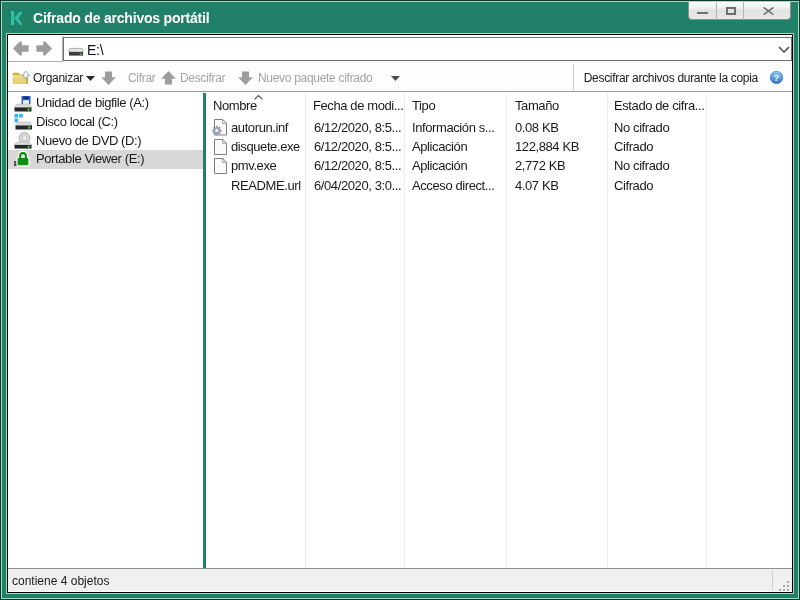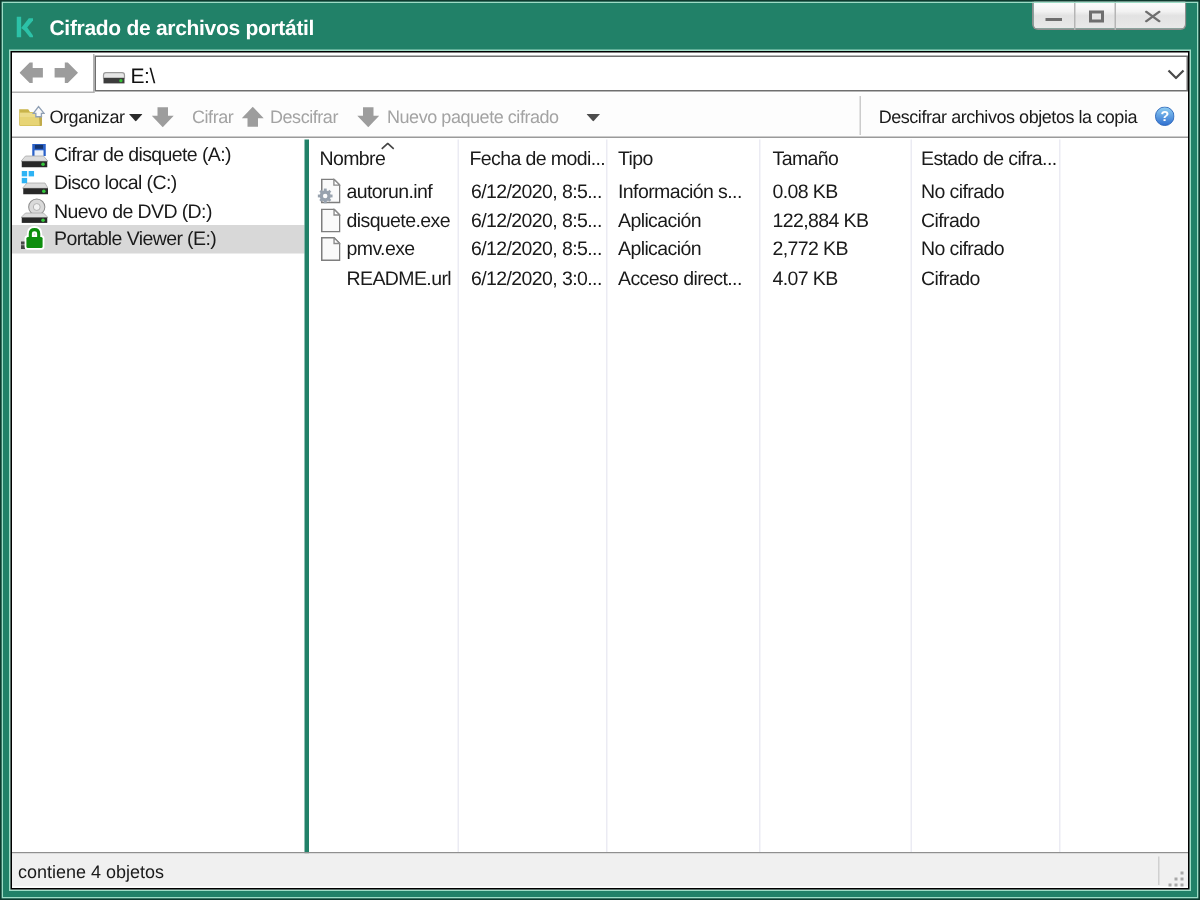--- a/index.html
+++ b/index.html
@@ -72,34 +72,34 @@
 </svg>
 <div class="abs tbt gray" style="left:180px;top:72px;line-height:13px">Descifrar</div>
 <svg class="abs" style="left:238px;top:71px" width="15" height="14" viewBox="0 0 15 14">
  <path d="M4,0.5 L11,0.5 L11,6.2 L14.8,6.2 L7.5,13.9 L0.2,6.2 L4,6.2 Z" fill="#9d9d9d"></path>
 </svg>
 <div class="abs tbt gray" style="left:258px;top:72px;line-height:13px">Nuevo paquete cifrado</div>
 <svg class="abs" style="left:391px;top:76px" width="9" height="5" viewBox="0 0 9 5">
     <polygon points="0,0 9,0 4.5,5" fill="#4d4d4d"></polygon>
   </svg>
 <div class="abs" style="left:573px;top:64px;width:1px;height:26px;background:#cccccc"></div>
-<div class="abs tbt" style="right:42px;top:72px;line-height:13px">Descifrar archivos objetos la copia</div>
+<div class="abs tbt" style="right:42px;top:72px;line-height:13px">Descifrar archivos durante la copia</div>
 <svg class="abs" style="left:770px;top:71px" width="13" height="13" viewBox="0 0 13 13">
  <defs>
       <linearGradient id="hg" x1="0" y1="0" x2="0" y2="1">
    <stop offset="0" stop-color="#8ecdf2"></stop>
         <stop offset="1" stop-color="#2f6fd0"></stop>
  </linearGradient>
     </defs>
  <circle cx="6.5" cy="6.5" r="6.2" fill="url(#hg)" stroke="#2a64b8" stroke-width="0.6"></circle>
  <text x="6.5" y="9.8" font-family="Liberation Sans" font-size="9.5" font-weight="bold" fill="#fff" text-anchor="middle">?</text>
 </svg>
 
 <div class="abs" style="left:8px;top:150px;width:195px;height:19px;background:#d8d8d8"></div>
-<div class="abs t13" style="left:36px;top:94px;line-height:18.75px">Cifrar de disquete (A:)</div>
+<div class="abs t13" style="left:36px;top:94px;line-height:18.75px">Unidad de bigfile (A:)</div>
 <div class="abs t13" style="left:36px;top:112.75px;line-height:18.75px">Disco local (C:)</div>
 <div class="abs t13" style="left:36px;top:131.5px;line-height:18.75px">Nuevo de DVD (D:)</div>
 <div class="abs t13" style="left:36px;top:150.25px;line-height:18.75px">Portable Viewer (E:)</div>
 
 <svg class="abs" style="left:14px;top:96px" width="18" height="16" viewBox="0 0 18 16">
  <rect x="7.5" y="0" width="9" height="8" fill="#2b62c9"></rect>
  <rect x="9.3" y="0.6" width="5.4" height="2.6" fill="#16356e"></rect>
  <rect x="9" y="4.2" width="6" height="3.8" fill="#eef2f8"></rect>
  <path d="M3,8 L15,8 L18,11.5 L0,11.5 Z" fill="#dcdcdc" stroke="#a5a5a5" stroke-width="0.5"></path>
  <rect x="0.5" y="11.5" width="17" height="4" fill="#282828"></rect>
@@ -146,21 +146,21 @@
 <div class="abs" style="left:607px;top:93px;width:1px;height:475px;background:#ebebf3"></div>
 <div class="abs" style="left:706px;top:93px;width:1px;height:475px;background:#ebebf3"></div>
 
 <div class="abs t13" style="left:231px;top:118px;line-height:19.2px">autorun.inf</div>
 <div class="abs t13" style="left:231px;top:137.2px;line-height:19.2px">disquete.exe</div>
 <div class="abs t13" style="left:231px;top:156.4px;line-height:19.2px">pmv.exe</div>
 <div class="abs t13" style="left:231px;top:175.6px;line-height:19.2px">README.url</div>
 <div class="abs t13" style="left:314px;top:118px;line-height:19.2px">6/12/2020, 8:5...</div>
 <div class="abs t13" style="left:314px;top:137.2px;line-height:19.2px">6/12/2020, 8:5...</div>
 <div class="abs t13" style="left:314px;top:156.4px;line-height:19.2px">6/12/2020, 8:5...</div>
-<div class="abs t13" style="left:314px;top:175.6px;line-height:19.2px">6/12/2020, 3:0...</div>
+<div class="abs t13" style="left:314px;top:175.6px;line-height:19.2px">6/04/2020, 3:0...</div>
 <div class="abs t13" style="left:412px;top:118px;line-height:19.2px">Información s...</div>
 <div class="abs t13" style="left:412px;top:137.2px;line-height:19.2px">Aplicación</div>
 <div class="abs t13" style="left:412px;top:156.4px;line-height:19.2px">Aplicación</div>
 <div class="abs t13" style="left:412px;top:175.6px;line-height:19.2px">Acceso direct...</div>
 <div class="abs t13" style="left:515px;top:118px;line-height:19.2px">0.08 KB</div>
 <div class="abs t13" style="left:515px;top:137.2px;line-height:19.2px">122,884 KB</div>
 <div class="abs t13" style="left:515px;top:156.4px;line-height:19.2px">2,772 KB</div>
 <div class="abs t13" style="left:515px;top:175.6px;line-height:19.2px">4.07 KB</div>
 <div class="abs t13" style="left:614px;top:118px;line-height:19.2px">No cifrado</div>
 <div class="abs t13" style="left:614px;top:137.2px;line-height:19.2px">Cifrado</div>

